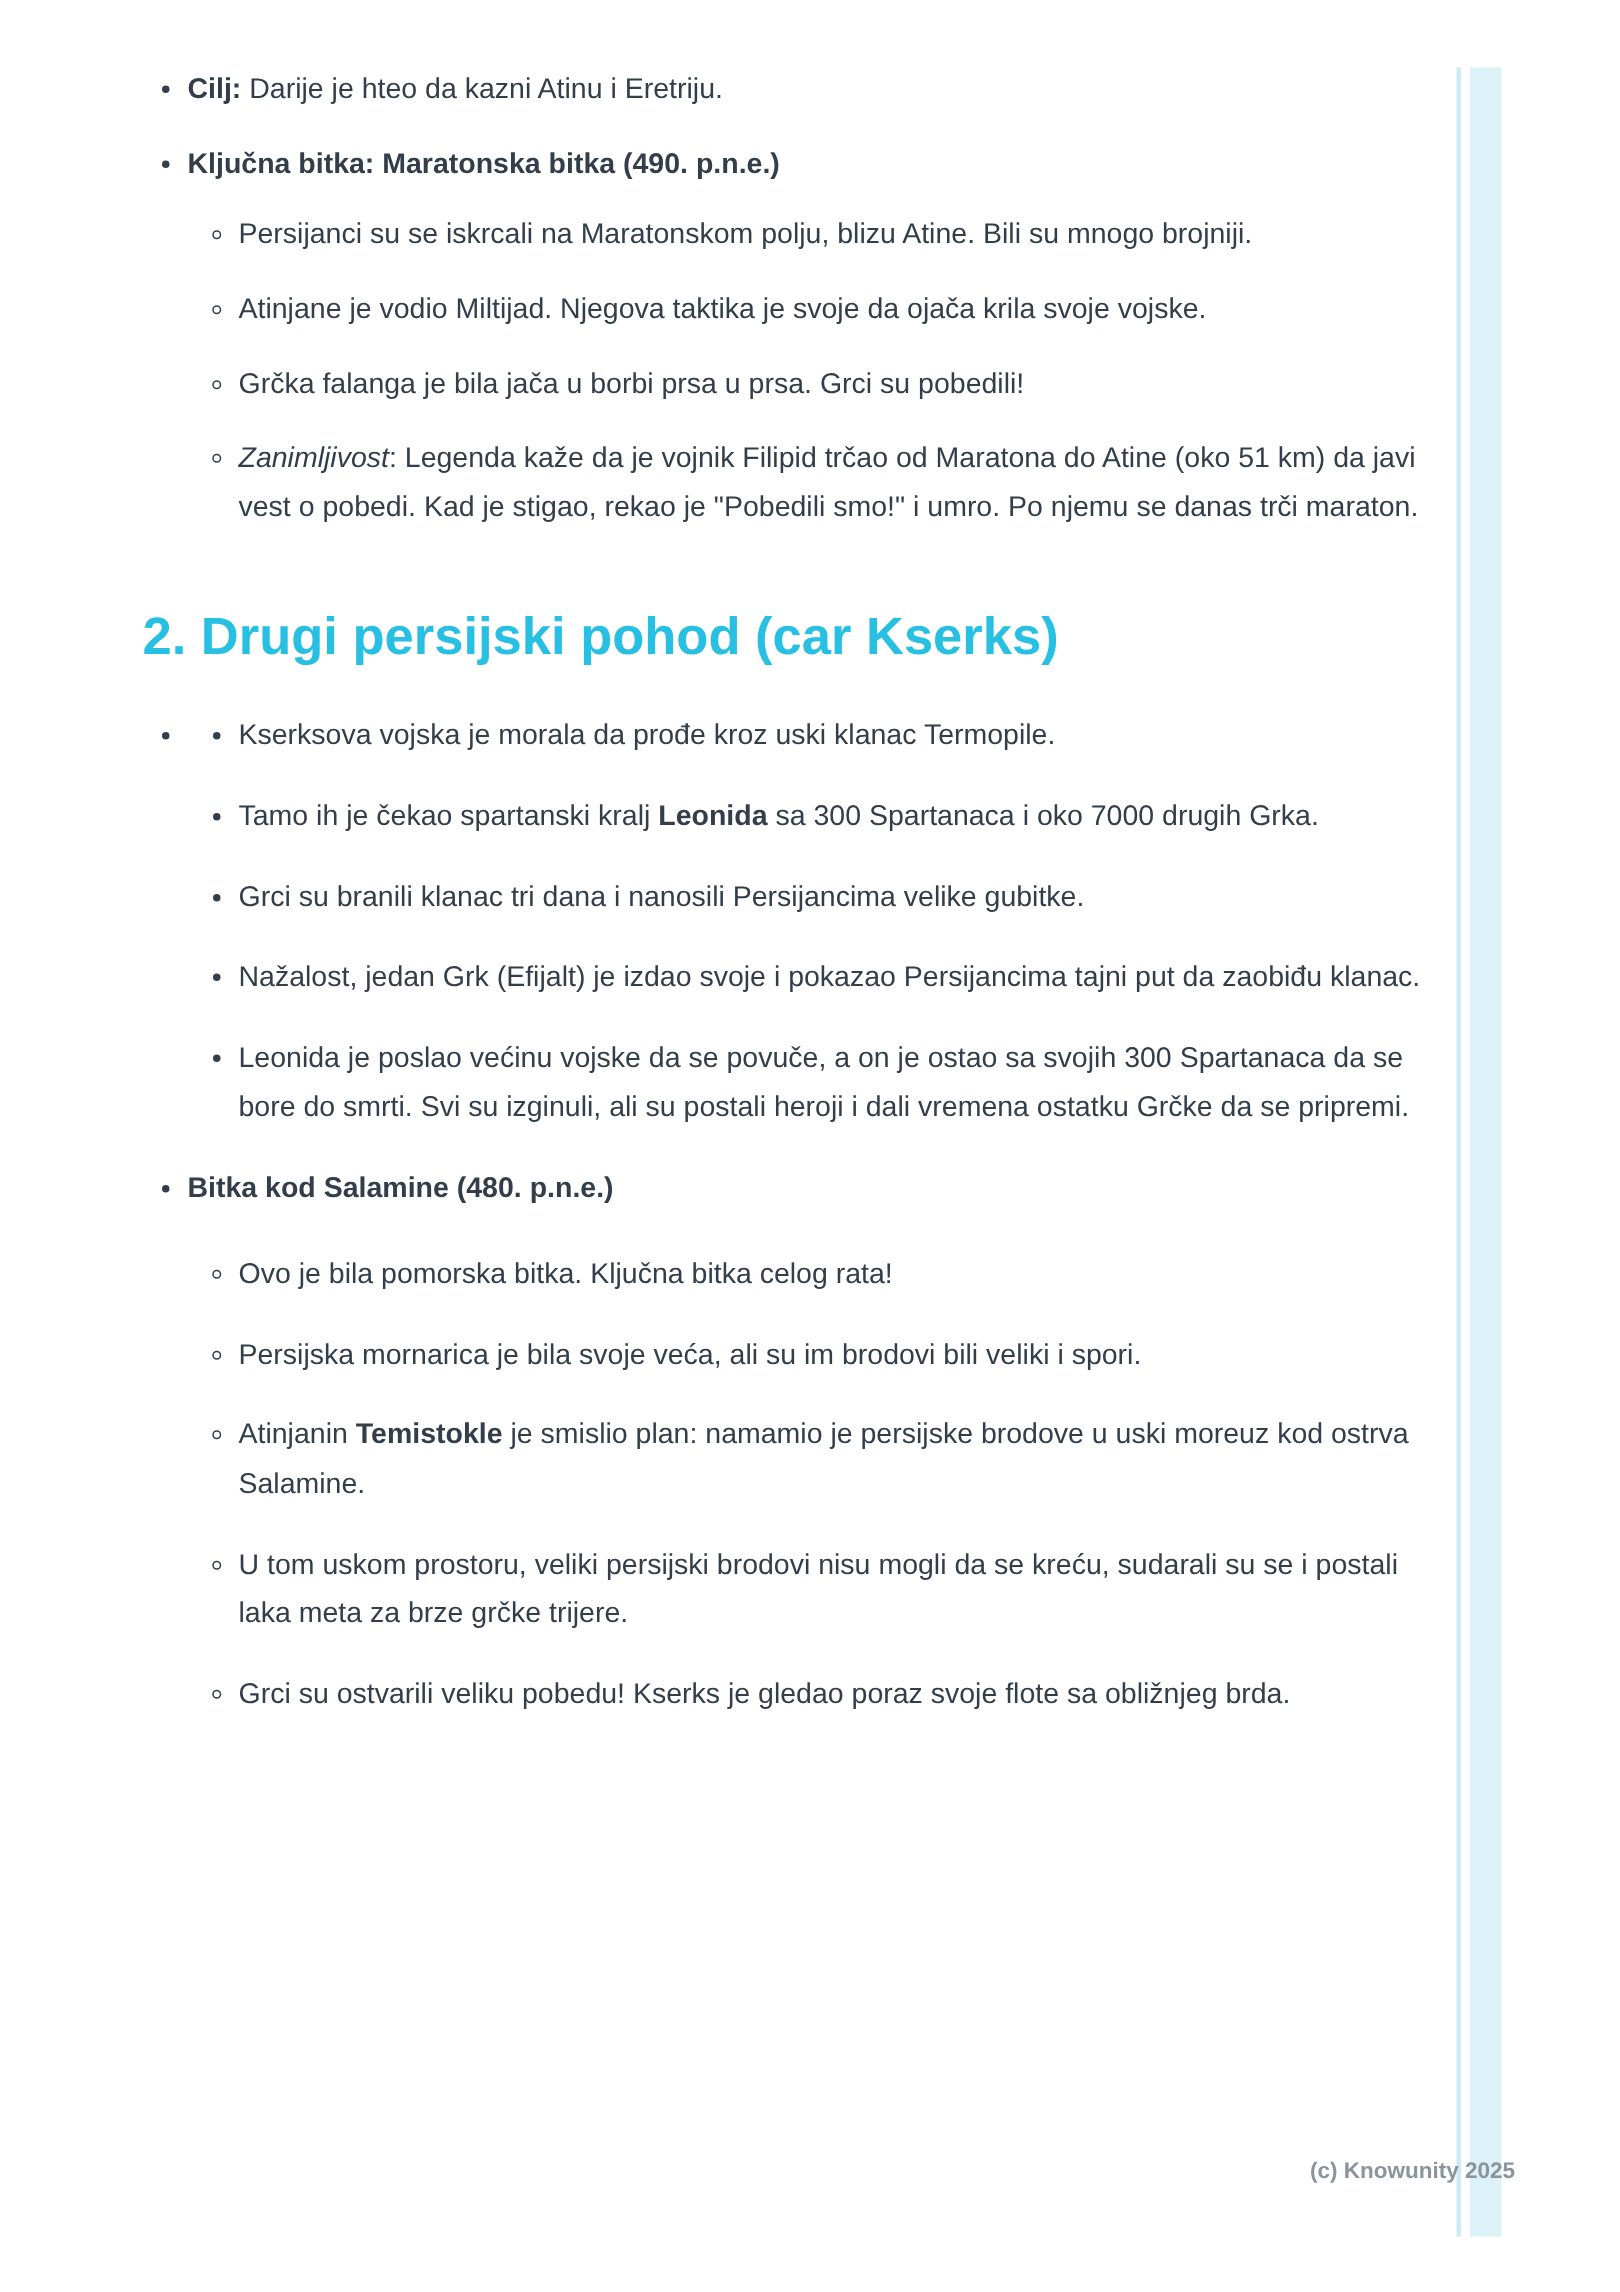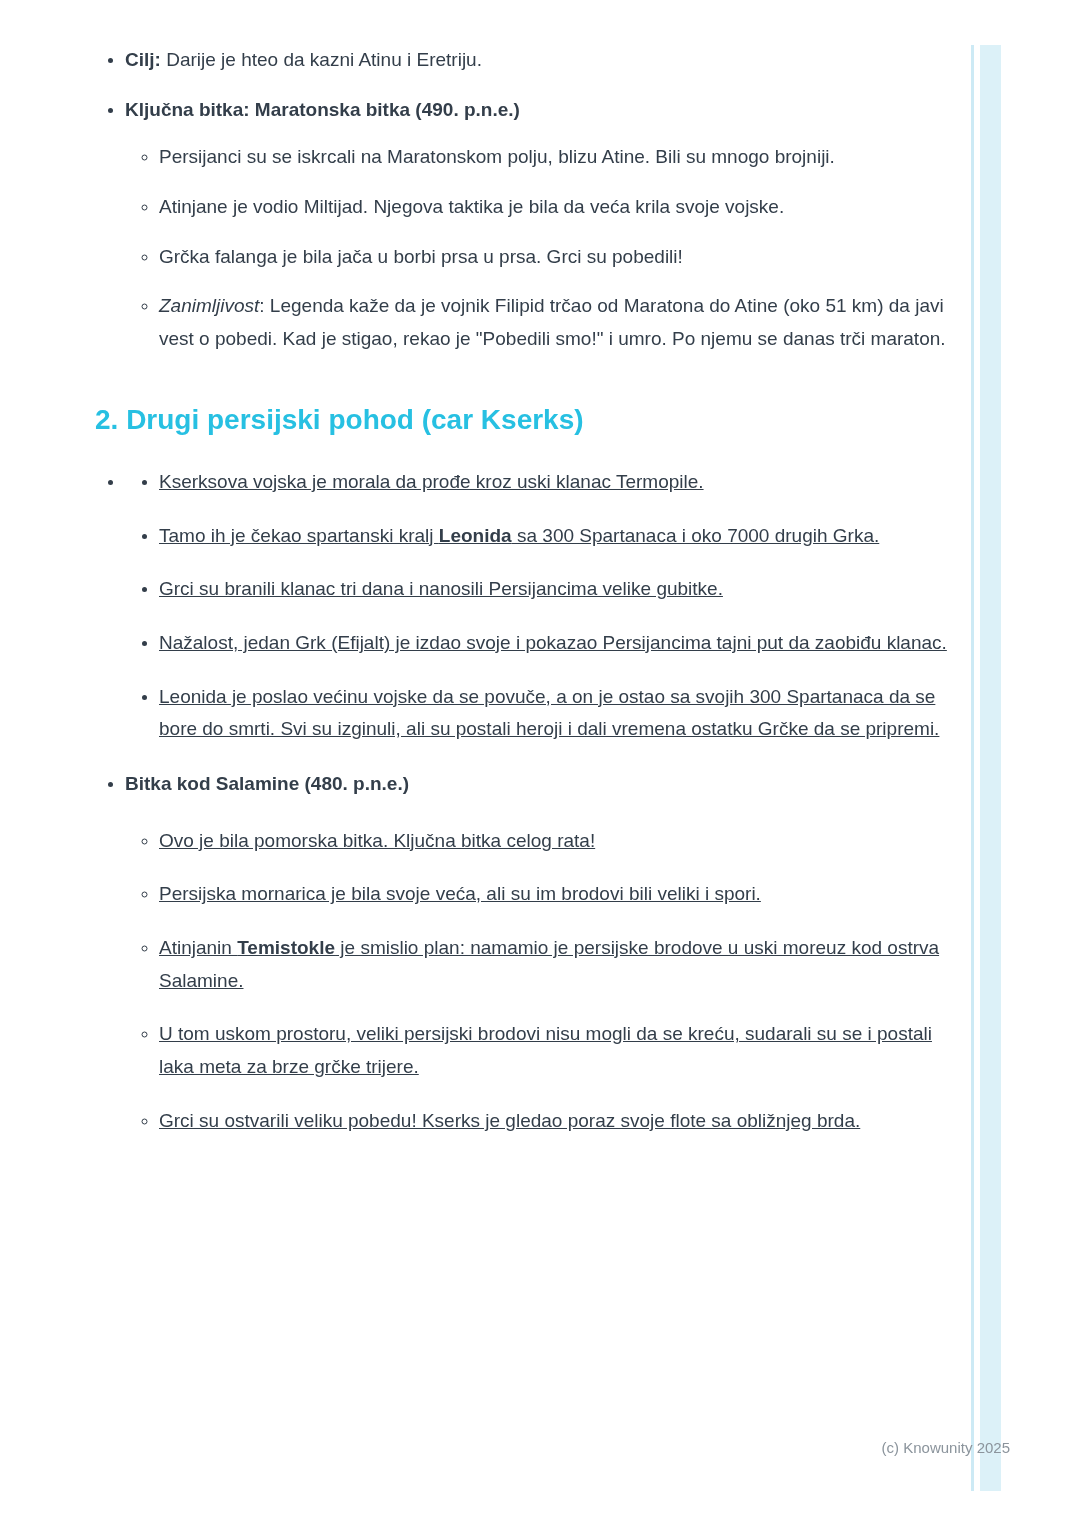--- a/index.html
+++ b/index.html
@@ -22,32 +22,32 @@
   ul { list-style-position: outside; }
   .lvl1 { padding-left: 30px; list-style-type: disc; }
   .lvl2 { padding-left: 34px; margin-top: 15px; }
   .lvl2.circle { list-style-type: circle; }
   .lvl2.disc { list-style-type: disc; }
   li { margin-bottom: 17px; }
   li::marker { color: #333e4a; font-size: 0.9em; }
   .b { font-weight: bold; text-align: right; }
   .i { font-style: italic; }
   h2 {
-    font-size: 28px;
+    font-size: 35px;
     font-weight: bold;
     color: #27c0e2;
     margin: 46px 0 28px 0;
     line-height: 1.3;
   }
   .intro {
     width: 744px;
     text-align: justify;
     margin: 0 0 38px 0;
   }
-  .battles .lvl2 { margin-top: 24px; text-decoration: underline; }
+  .battles .lvl2 { margin-top: 24px; }
   .battles .lvl2 > li { margin-bottom: 21px; }
   .battles > li { margin-bottom: 22px; }
   .edge-line {
     position: absolute;
     left: 971px;
     top: 45px;
     width: 3px;
     height: 1446px;
     background: #cdeaf5;
   }
@@ -58,39 +58,40 @@
     width: 21px;
     height: 1446px;
     background: #dcf1f8;
   }
   .footer {
     position: absolute;
     right: 70px;
     bottom: 72px;
     font-size: 15px;
     color: #8b949c;
+    font-weight: bold;
   }
 </style>
 </head>
 <body>
 
 <div class="content">
 
   <ul class="lvl1">
     <li>
       <span class="b">Cilj:</span><span> Darije je hteo da kazni Atinu i Eretriju.</span>
     </li>
     <li>
       <span class="b">Ključna bitka: Maratonska bitka (490. p.n.e.)</span>
       <ul class="lvl2 circle">
         <li>
           <span>Persijanci su se iskrcali na Maratonskom polju, blizu Atine. Bili su mnogo brojniji.</span>
         </li>
         <li>
-          <span>Atinjane je vodio Miltijad. Njegova taktika je bila da veća krila svoje vojske.</span>
+          <span>Atinjane je vodio Miltijad. Njegova taktika je svoje da ojača krila svoje vojske.</span>
         </li>
         <li>
           <span>Grčka falanga je bila jača u borbi prsa u prsa. Grci su pobedili!</span>
         </li>
         <li>
           <span class="i">Zanimljivost</span><span>: Legenda kaže da je vojnik Filipid trčao od Maratona do Atine (oko 51 km) da javi vest o pobedi. Kad je stigao, rekao je "Pobedili smo!" i umro. Po njemu se danas trči maraton.</span>
         </li>
       </ul>
     </li>
   </ul>

